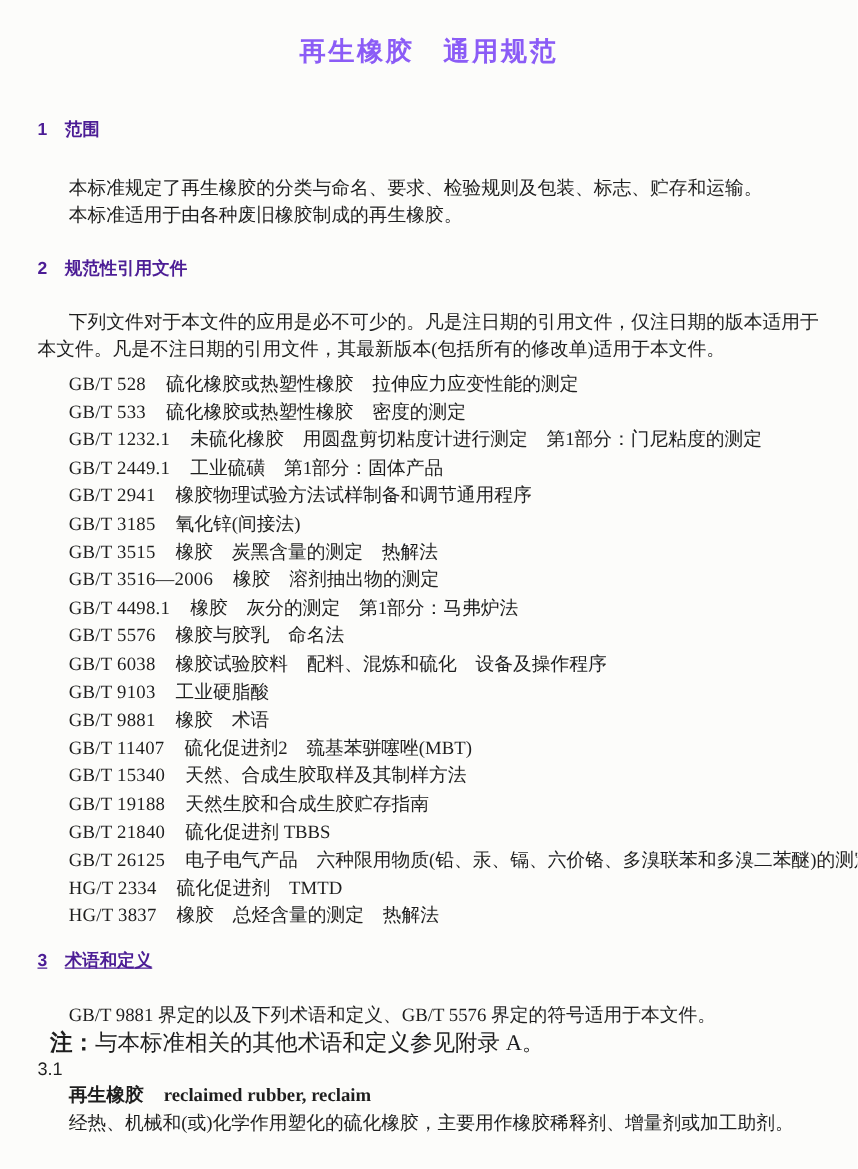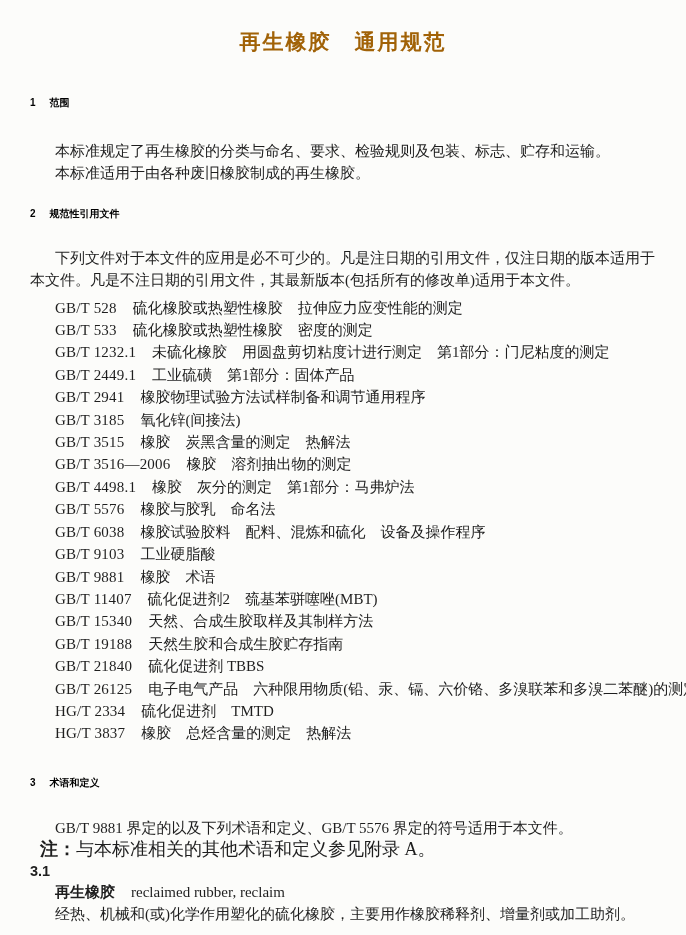--- a/index.html
+++ b/index.html
@@ -21,34 +21,34 @@
   }
   .doc-title {
     margin: 0;
     padding-top: 28px;
     text-align: center;
     font-family: "Liberation Sans", "DejaVu Sans", sans-serif;
     font-weight: 700;
     font-size: 21px;
     line-height: 28px;
     letter-spacing: 2px;
-    color: #a16207;
+    color: #8b5cf6;
   }
   .sec-h {
     margin: 0;
     font-family: "Liberation Sans", "DejaVu Sans", sans-serif;
     font-weight: 700;
-    font-size: 10px;
+    font-size: 14px;
     line-height: 22px;
-    color: #000000;
+    color: #4c1d95;
   }
   .sec-h .sec-num { margin-right: 14px; }
   .sec-h-scope { margin-top: 36px; }
   .sec-h-refs  { margin-top: 18px; }
-  .sec-h-terms { margin-top: 27px; }
+  .sec-h-terms { margin-top: 12px; text-decoration: underline; }
   .body-p {
     margin: 0;
     line-height: 22.4px;
     text-indent: 25px;
   }
   .scope-paras { margin-top: 26px; }
   .refs-intro  { margin-top: 22px; }
   .ref-list {
     margin-top: 5px;
     margin-right: -28px;
@@ -63,36 +63,36 @@
   .terms-intro { margin-top: 23px; }
   .note-line {
     margin: 2px 0 0 10px;
     font-size: 18px;
     line-height: 17px;
   }
   .note-label { font-weight: 700; }
   .sub-num {
     margin: 3px 0 0;
     font-family: "Liberation Sans", "DejaVu Sans", sans-serif;
-    font-weight: 700;
+    font-weight: 400;
     font-size: 14.5px;
     line-height: 20px;
   }
   .term-line {
     margin: 0;
     padding-left: 25px;
     line-height: 22px;
   }
   .term-cn {
     font-family: "Liberation Sans", "DejaVu Sans", sans-serif;
     font-weight: 700;
     font-size: 15px;
   }
   .term-en {
-    font-weight: 400;
+    font-weight: 700;
     padding-left: 16px;
   }
   .def-line {
     margin: 0;
     padding-left: 25px;
     line-height: 22px;
   }
 </style>
 </head>
 <body>

